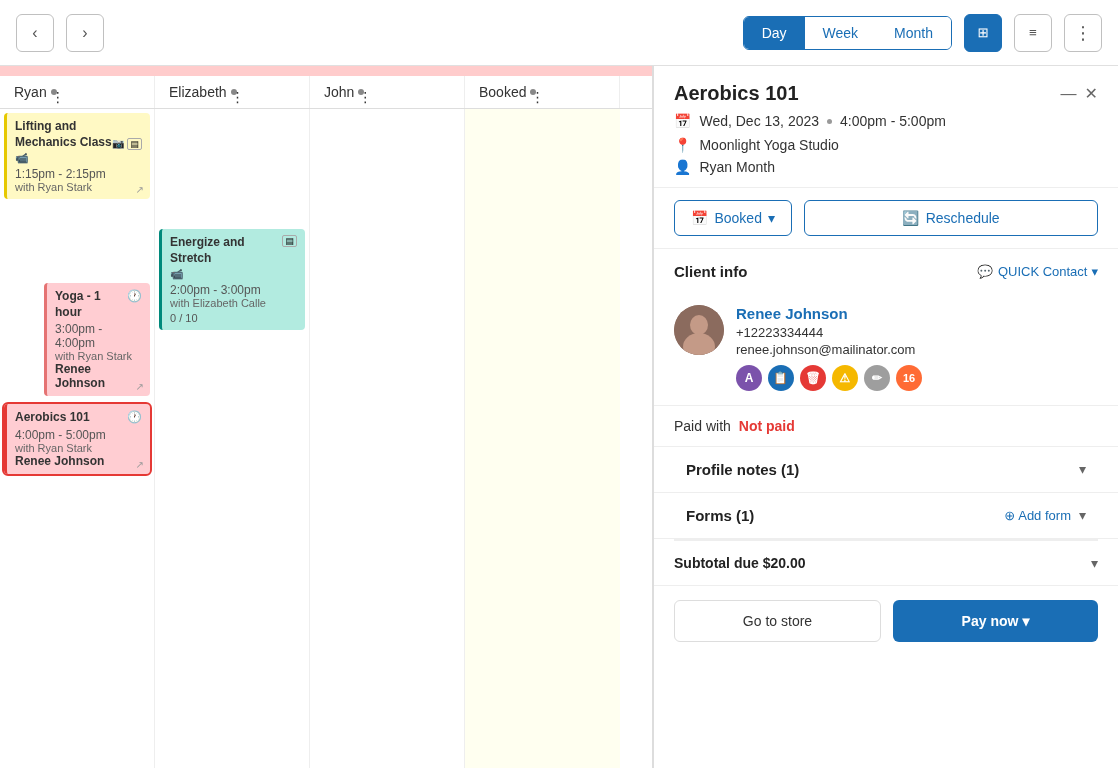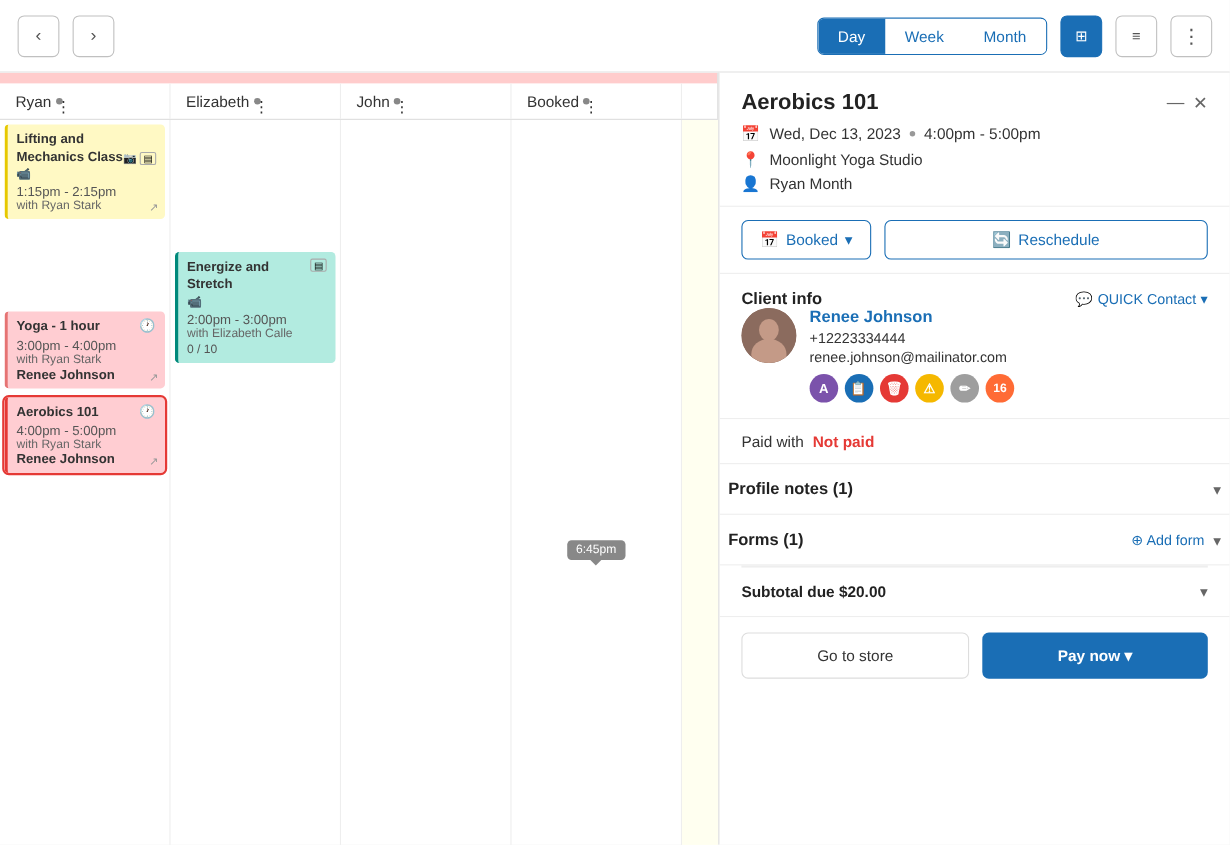--- a/index.html
+++ b/index.html
@@ -34,21 +34,21 @@
     
     .cal-grid { flex: 1; display: grid; grid-template-columns: 155px 155px 155px 155px 155px; overflow-y: auto; }
     .cal-col { border-right: 1px solid #eee; display: flex; flex-direction: column; min-height: 600px; position: relative; }
     .cal-col:last-child { border-right: none; }
     .cal-col.yellow-tint { background: #fffff0; }
 
     
     .event { border-radius: 4px; padding: 6px 8px; margin: 4px; font-size: 12px; cursor: pointer; position: relative; }
     .event-yellow { background: #fff9c4; border-left: 3px solid #e6c800; }
     .event-teal { background: #b2ebe0; border-left: 3px solid #00897b; }
-    .event-pink { background: #ffcdd2; border-left: 3px solid #e57373; }
+    .event-pink { background: #ffcdd2; border-left: 3px solid #e57373; margin-left: 44px; }
     .event-pink-active { background: #ffcdd2; border-left: 3px solid #e53935; }
     .event-title { font-weight: 600; color: #333; line-height: 1.3; }
     .event-time { color: #555; margin-top: 2px; }
     .event-with { color: #666; font-size: 11px; }
     .event-client { font-weight: 600; color: #333; font-size: 12px; }
     .event-count { font-size: 11px; color: #555; margin-top: 3px; }
     .event-arrow { position: absolute; bottom: 4px; right: 6px; font-size: 10px; color: #999; }
     .time-tooltip { background: #888; color: #fff; font-size: 11px; padding: 3px 8px; border-radius: 4px; position: absolute; bottom: 60px; left: 50%; transform: translateX(-50%); white-space: nowrap; }
     .time-tooltip::after { content: ''; position: absolute; top: 100%; left: 50%; transform: translateX(-50%); border: 5px solid transparent; border-top-color: #888; }
 
@@ -62,42 +62,42 @@
     .detail-datetime { display: flex; align-items: center; gap: 8px; font-size: 14px; color: #333; margin-bottom: 8px; }
     .detail-dot { width: 5px; height: 5px; border-radius: 50%; background: #999; }
     .detail-location { display: flex; align-items: center; gap: 8px; font-size: 14px; color: #333; margin-bottom: 6px; }
     .detail-person { display: flex; align-items: center; gap: 8px; font-size: 14px; color: #333; }
 
     .detail-actions { padding: 12px 20px; border-bottom: 1px solid #eee; display: flex; gap: 12px; }
     .booked-btn { display: flex; align-items: center; gap: 6px; padding: 9px 16px; border: 1.5px solid #1a6eb5; border-radius: 6px; background: #fff; color: #1a6eb5; font-size: 14px; cursor: pointer; font-weight: 500; }
     .reschedule-btn { display: flex; align-items: center; gap: 6px; padding: 9px 16px; border: 1.5px solid #1a6eb5; border-radius: 6px; background: #fff; color: #1a6eb5; font-size: 14px; cursor: pointer; font-weight: 500; flex: 1; justify-content: center; }
 
     .client-info { padding: 14px 20px; border-bottom: 1px solid #eee; }
-    .client-info-header { display: flex; align-items: center; justify-content: space-between; margin-bottom: 0; }
+    .client-info-header { display: flex; align-items: center; justify-content: space-between; margin-bottom: 25px; }
     .client-info-title { font-size: 15px; font-weight: 600; color: #222; }
     .quick-contact { display: flex; align-items: center; gap: 4px; font-size: 13px; color: #1a6eb5; cursor: pointer; }
     .client-row { display: flex; align-items: flex-start; gap: 12px; }
     .client-avatar { width: 50px; height: 50px; border-radius: 50%; background: #8B6B5E; overflow: hidden; flex-shrink: 0; display: flex; align-items: center; justify-content: center; font-size: 20px; color: #fff; }
     .client-details { flex: 1; }
     .client-name { font-size: 15px; font-weight: 600; color: #1a6eb5; margin-bottom: 3px; }
     .client-phone { font-size: 13px; color: #333; margin-bottom: 2px; }
     .client-email { font-size: 13px; color: #333; margin-bottom: 8px; }
     .client-badges { display: flex; gap: 6px; flex-wrap: wrap; }
     .badge { width: 26px; height: 26px; border-radius: 50%; display: flex; align-items: center; justify-content: center; font-size: 12px; font-weight: 600; cursor: pointer; }
     .badge-purple { background: #7b52ab; color: #fff; }
     .badge-blue { background: #1a6eb5; color: #fff; }
     .badge-red { background: #e53935; color: #fff; }
     .badge-yellow { background: #f5b800; color: #fff; }
     .badge-gray { background: #9e9e9e; color: #fff; }
     .badge-orange { background: #ff6b35; color: #fff; font-size: 11px; }
 
     .paid-row { display: flex; align-items: center; gap: 8px; padding: 12px 20px; border-bottom: 1px solid #eee; font-size: 14px; color: #333; }
     .not-paid { color: #e53935; font-weight: 600; }
 
-    .section-row { padding: 14px 8px; border-bottom: 1px solid #eee; display: flex; align-items: center; justify-content: space-between; cursor: pointer; }
+    .section-row { padding: 14px 32px; border-bottom: 1px solid #eee; display: flex; align-items: flex-start; justify-content: space-between; cursor: pointer; }
     .section-label { font-size: 15px; font-weight: 600; color: #222; }
     .section-extra { display: flex; align-items: center; gap: 8px; }
     .add-form-btn { color: #1a6eb5; font-size: 13px; display: flex; align-items: center; gap: 3px; }
     .chevron { font-size: 14px; color: #666; }
 
     .subtotal-row { padding: 14px 20px; border-bottom: 1px solid #eee; display: flex; align-items: center; justify-content: space-between; cursor: pointer; }
     .subtotal-label { font-size: 14px; font-weight: 700; color: #222; }
 
     .footer-btns { padding: 14px 20px; display: flex; gap: 12px; }
     .store-btn { flex: 1; padding: 12px; border: 1.5px solid #ddd; border-radius: 6px; background: #fff; font-size: 14px; color: #333; cursor: pointer; font-weight: 500; }
@@ -208,25 +208,20 @@
             <span>📹</span>
           </div>
           <div class="event-time">2:00pm - 3:00pm</div>
           <div class="event-with">with Elizabeth Calle</div>
           <div class="event-count">0 / 10</div>
         </div>
       </div>
 
       <div class="cal-col"></div>
 
-      <div class="cal-col">
-        <div style="position: relative; margin-top: 460px;">
-          <div class="time-tooltip">6:45pm</div>
-        </div>
-      </div>
 
       <div class="cal-col yellow-tint"></div>
 
     </div>
   </div>
 
   <div class="detail-panel">
 
     <div class="detail-header">
       <div class="detail-title-row">

